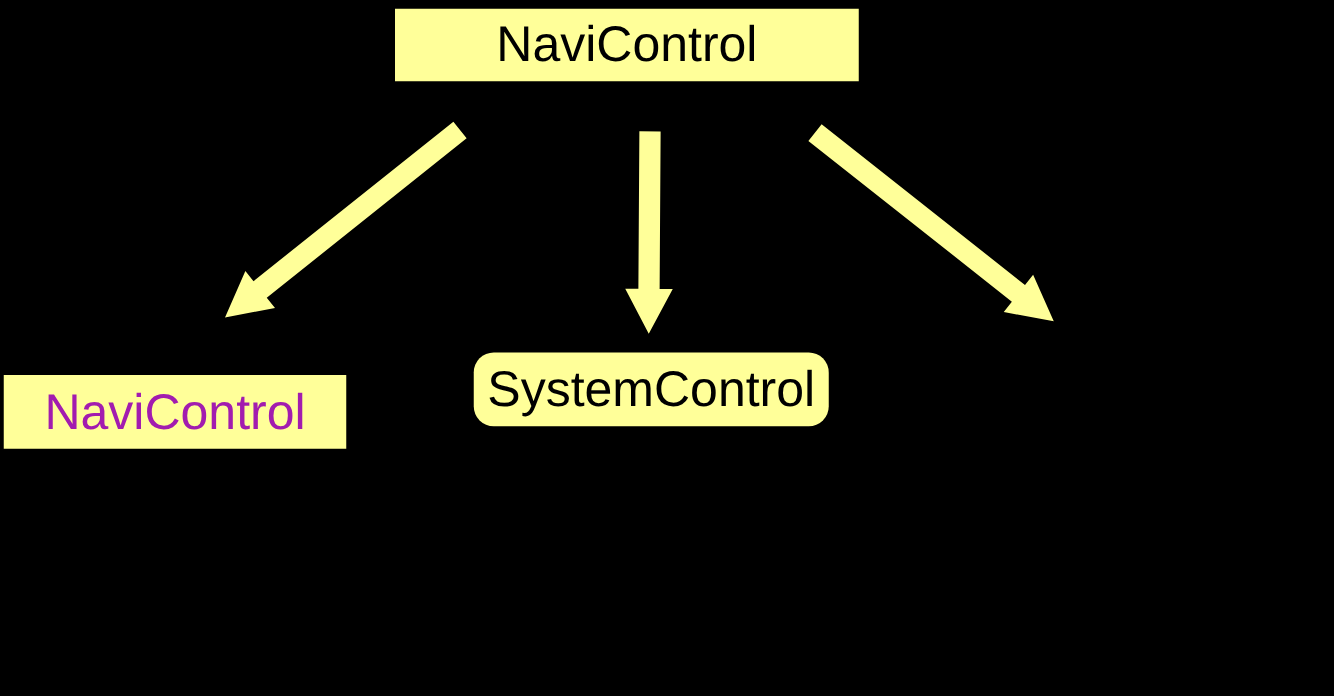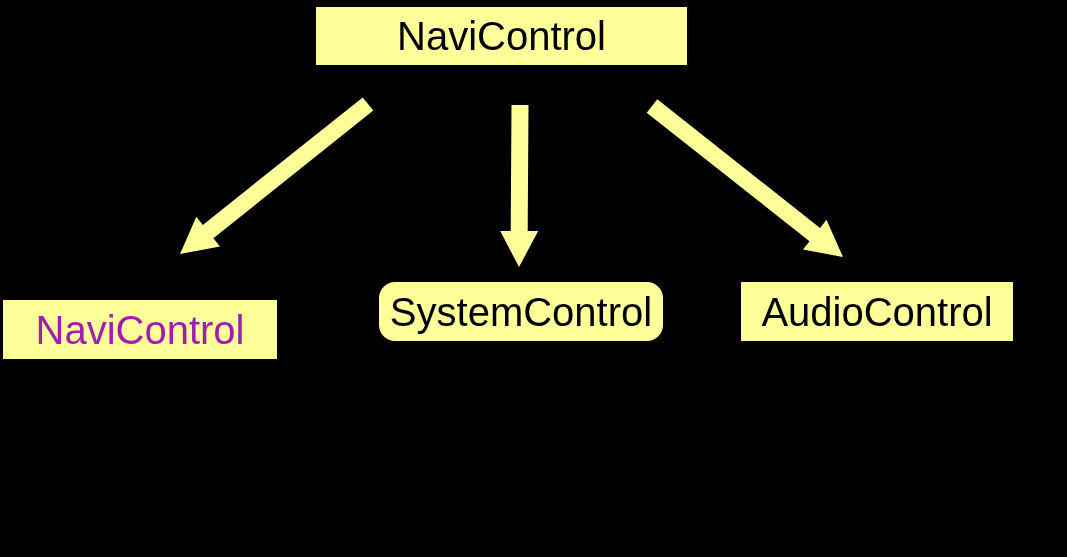--- a/index.html
+++ b/index.html
@@ -48,17 +48,14 @@
   </div>
 
   <div class="node" style="left: 3px; top: 300px; width: 274px; height: 59px; background: rgb(255, 255, 153); color: #a21caf; text-align: center;">
     <span class="node-label">NaviControl</span>
   </div>
 
   <div class="node" style="left: 379px; top: 282px; width: 284px; height: 59px; background: rgb(255, 255, 153); color: rgb(0, 0, 0); border-radius: 16px;">
     <span class="node-label">SystemControl</span>
   </div>
 
-  <div class="node" style="left: 741px; top: 282px; width: 272px; height: 59px; background: rgb(255, 255, 153); color: rgb(0, 0, 0);">
-    <span class="node-label">AudioControl</span>
-  </div>
 
 </div>
 
 </body></html>

